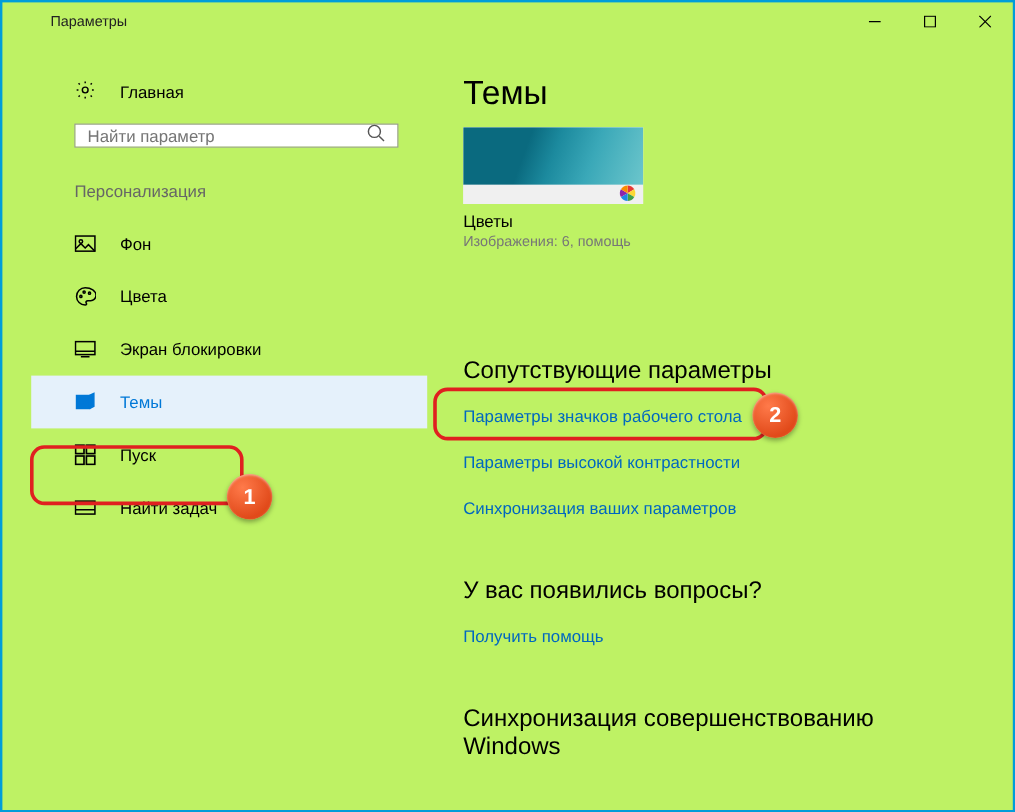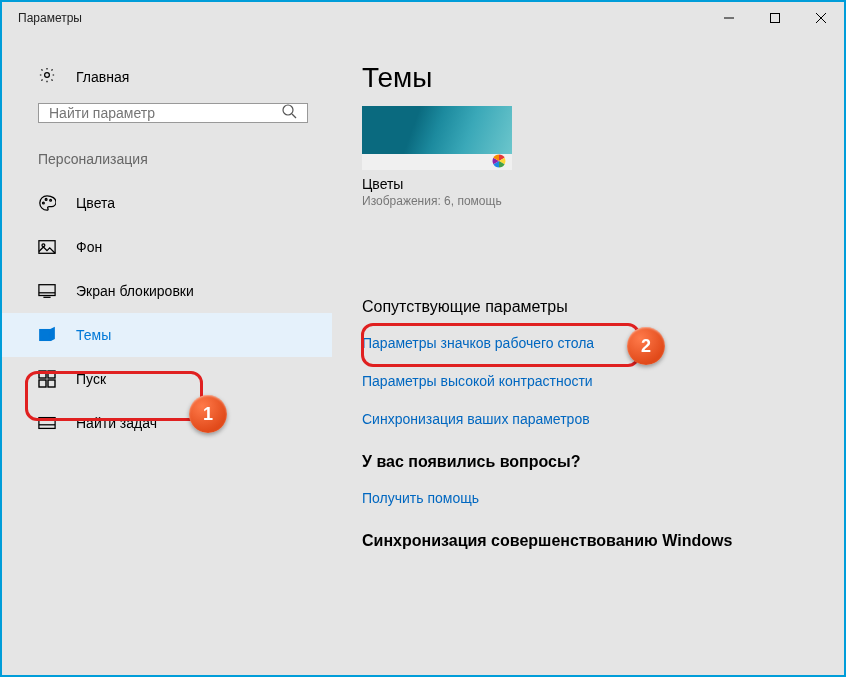--- a/index.html
+++ b/index.html
@@ -1,17 +1,17 @@
 <!DOCTYPE html>
 <html><head>
 <meta charset="utf-8">
 <style>
   * { box-sizing: border-box; margin: 0; padding: 0; }
   html, body { width: 846px; height: 677px; font-family: "Segoe UI", Tahoma, sans-serif; background: #fff; }
-  .frame { width: 846px; height: 677px; border: 2px solid #009dd9; position: relative; background: #e5e5e5; overflow: hidden; }
+  .frame { width: 846px; height: 677px; border: 2px solid #009dd9; position: relative; background: #bef264; overflow: hidden; padding-left: 24px; }
   .titlebar { height: 32px; display: flex; align-items: center; padding: 0 8px; font-size: 12px; color: #222; }
   .titlebar .title { padding-left: 8px; }
   .win-controls { position: absolute; top: 0; right: 0; height: 32px; display: flex; }
   .win-controls .btn { width: 46px; height: 32px; display: flex; align-items: center; justify-content: center; }
   .win-controls svg { width: 10px; height: 10px; }
   .content { display: flex; height: calc(100% - 32px); }
   .sidebar { width: 330px; padding: 24px 0 0 0; }
   .home { display: flex; align-items: center; padding: 8px 24px 16px 36px; gap: 20px; font-size: 14px; }
   .gear svg { width: 18px; height: 18px; }
   .search-wrap { padding: 0 24px 20px 36px; }
@@ -26,22 +26,22 @@
   .nicon svg { width: 18px; height: 18px; }
   .main { flex: 1; padding: 28px 30px 0 30px; }
   .h1 { font-size: 28px; font-weight: 400; margin-bottom: 12px; }
   .theme-preview { width: 150px; }
   .theme-thumb { width: 150px; height: 64px; background: #eee; position: relative; overflow: hidden; }
   .theme-thumb .bg { position: absolute; inset: 0 0 16px 0; background: linear-gradient(110deg, #0a6a7f 0%, #0a6a7f 35%, #1c8a9e 50%, #3aa8b8 70%, #6cc6cc 100%); }
   .theme-thumb .bar { position: absolute; left: 0; right: 0; bottom: 0; height: 16px; background: #f0f0f0; }
   .theme-thumb .accent-ball { position: absolute; right: 6px; bottom: 2px; width: 14px; height: 14px; }
   .theme-name { font-size: 14px; margin-top: 6px; }
   .theme-meta { font-size: 12px; color: #777; margin-top: 2px; }
-  .section-h { font-size: 16px; font-weight: 400; margin-top: 90px; margin-bottom: 18px; }
-  .section-h.tight { margin-top: 25px; font-weight: bold; }
+  .section-h { font-size: 20px; font-weight: 400; margin-top: 90px; margin-bottom: 18px; }
+  .section-h.tight { margin-top: 48px; }
   .link { color: #0067c0; font-size: 14px; display: inline-block; }
   .link-row { margin-bottom: 20px; }
   
   .hl { position: absolute; border: 3px solid #e02020; border-radius: 12px; pointer-events: none; }
   .hl1 { top: 369px; left: 23px; width: 178px; height: 50px; }
   .hl2 { top: 321px; left: 359px; width: 279px; height: 44px; }
   .badge { position: absolute; width: 38px; height: 38px; border-radius: 50%; background: radial-gradient(circle at 35% 30%, #ff7a4a, #e14a1a 70%); box-shadow: 0 2px 4px rgba(0,0,0,.35), inset 0 1px 2px rgba(255,255,255,.5); display: flex; align-items: center; justify-content: center; color: #fff; font-weight: 600; font-size: 18px; }
   .badge.b1 { top: 393px; left: 187px; }
   .badge.b2 { top: 325px; left: 625px; }
 </style>
@@ -95,39 +95,39 @@
                 <line x1="11" y1="11" x2="15" y2="15"></line>
               </svg>
           </span>
         </div>
       </div>
 
       <div class="section-label">Персонализация</div>
 
       <div class="nav-item">
         <span class="nicon">
+          <svg viewBox="0 0 20 16" fill="none" stroke="#000" stroke-width="1.4">
+              <rect x="1" y="1" width="18" height="14"></rect>
+              <circle cx="6" cy="6" r="1.6"></circle>
+              <path d="M1 13l5-5 4 4 3-3 6 6"></path>
+            </svg>
+        </span>
+        <span>Фон</span>
+      </div>
+
+      <div class="nav-item">
+        <span class="nicon">
           <svg viewBox="0 0 20 20" fill="none" stroke="#000" stroke-width="1.4">
               <path d="M10 2a8 8 0 1 0 0 16c1.2 0 1.5-1 1-1.8-.7-1.1.1-2.2 1.4-2.2H15a5 5 0 0 0 5-5c0-3.9-4.5-7-10-7z"></path>
               <circle cx="6" cy="10" r="1"></circle>
               <circle cx="9" cy="6" r="1"></circle>
               <circle cx="14" cy="7" r="1"></circle>
             </svg>
         </span>
         <span>Цвета</span>
-      </div>
-
-      <div class="nav-item">
-        <span class="nicon">
-          <svg viewBox="0 0 20 16" fill="none" stroke="#000" stroke-width="1.4">
-              <rect x="1" y="1" width="18" height="14"></rect>
-              <circle cx="6" cy="6" r="1.6"></circle>
-              <path d="M1 13l5-5 4 4 3-3 6 6"></path>
-            </svg>
-        </span>
-        <span>Фон</span>
       </div>
 
       <div class="nav-item">
         <span class="nicon">
           <svg viewBox="0 0 20 16" fill="none" stroke="#000" stroke-width="1.4">
               <rect x="1" y="1" width="18" height="12"></rect>
               <line x1="1" y1="10" x2="19" y2="10"></line>
               <line x1="6" y1="15" x2="14" y2="15"></line>
             </svg>
         </span>

